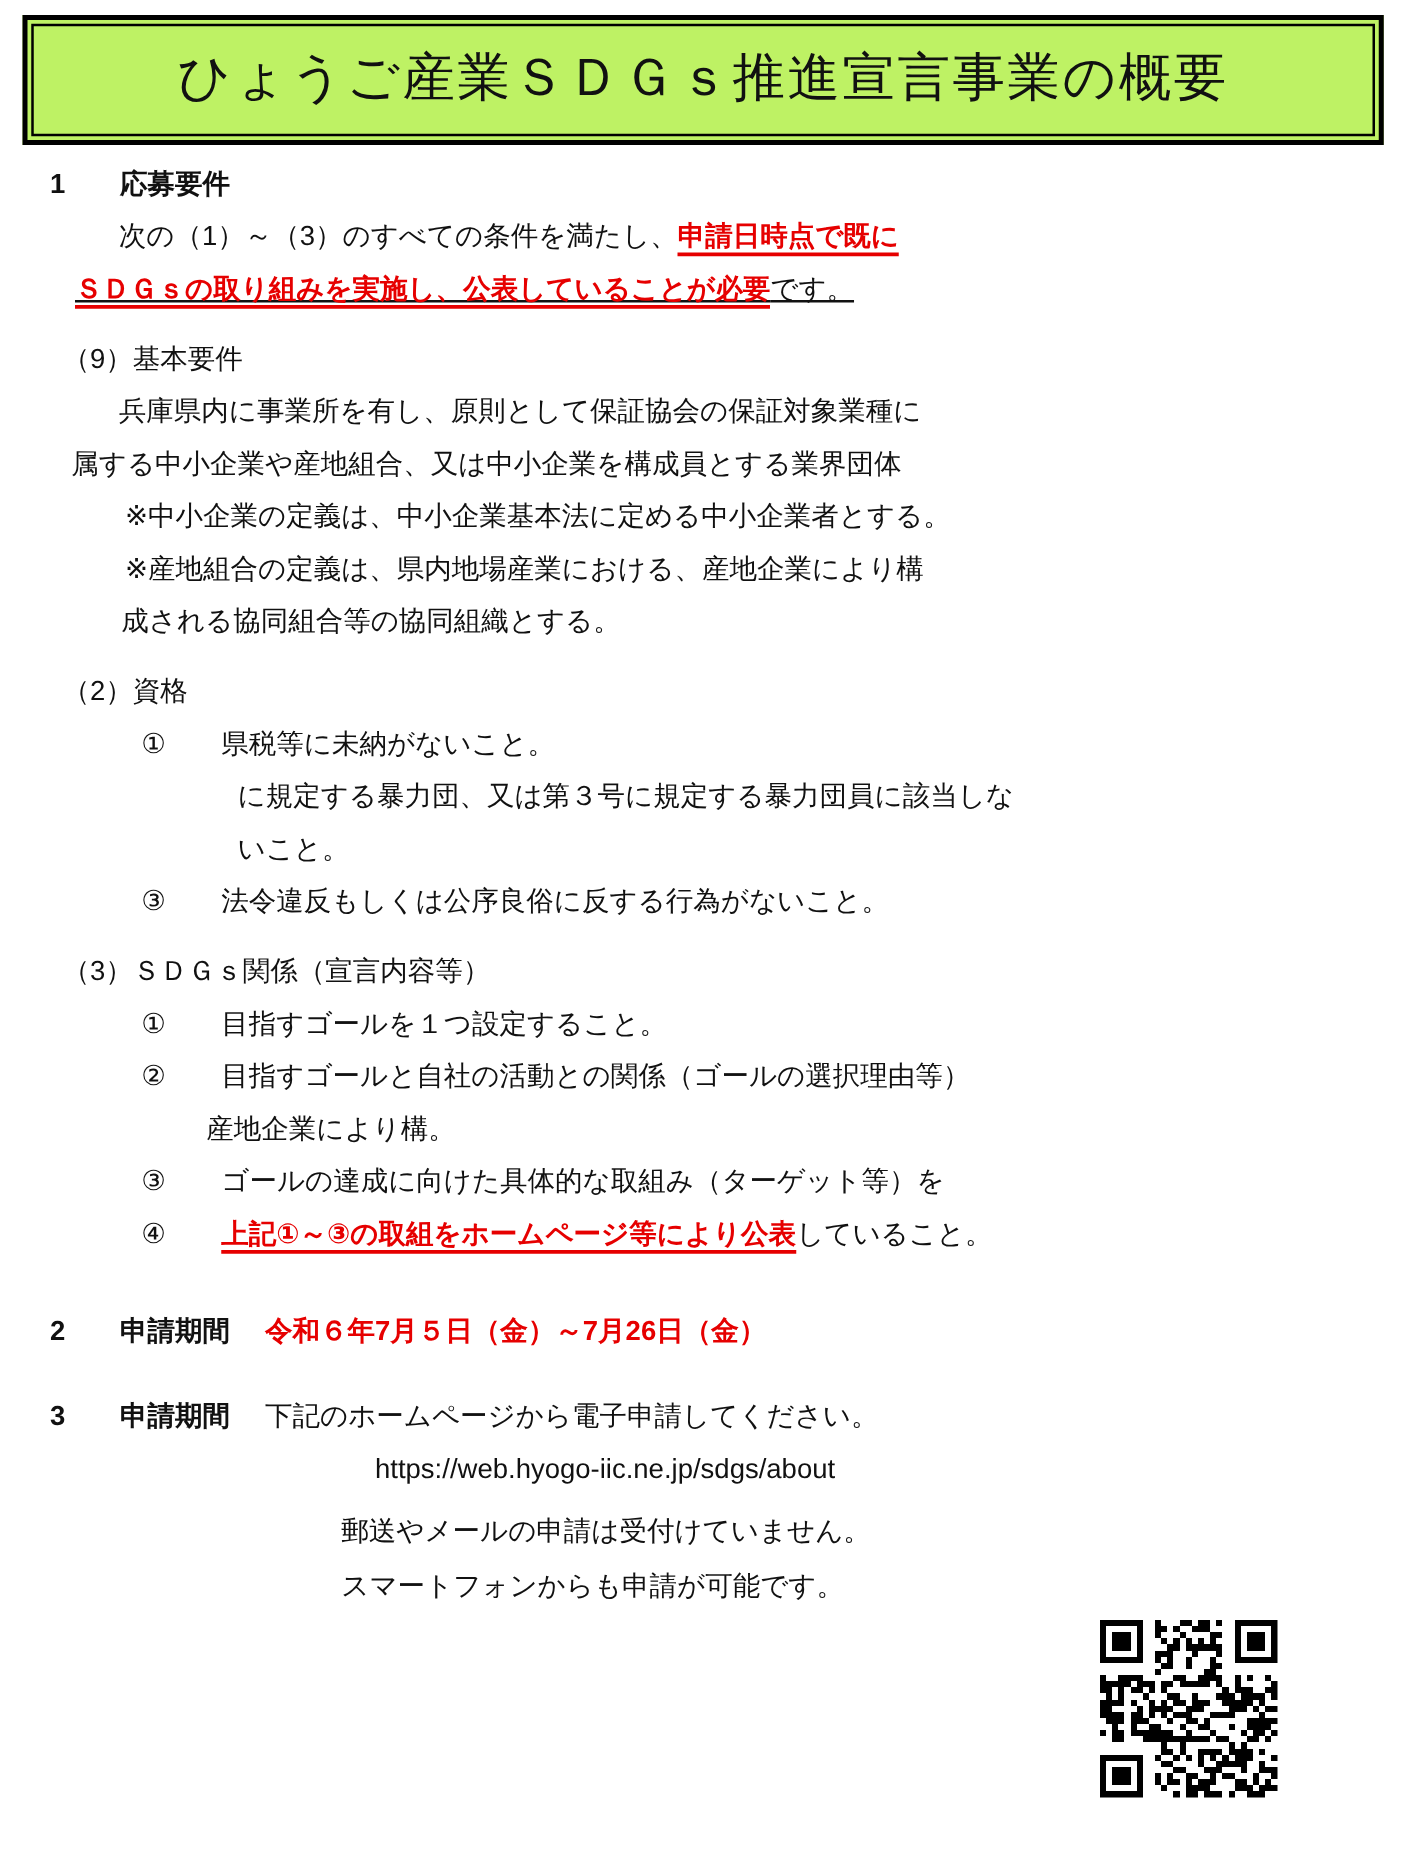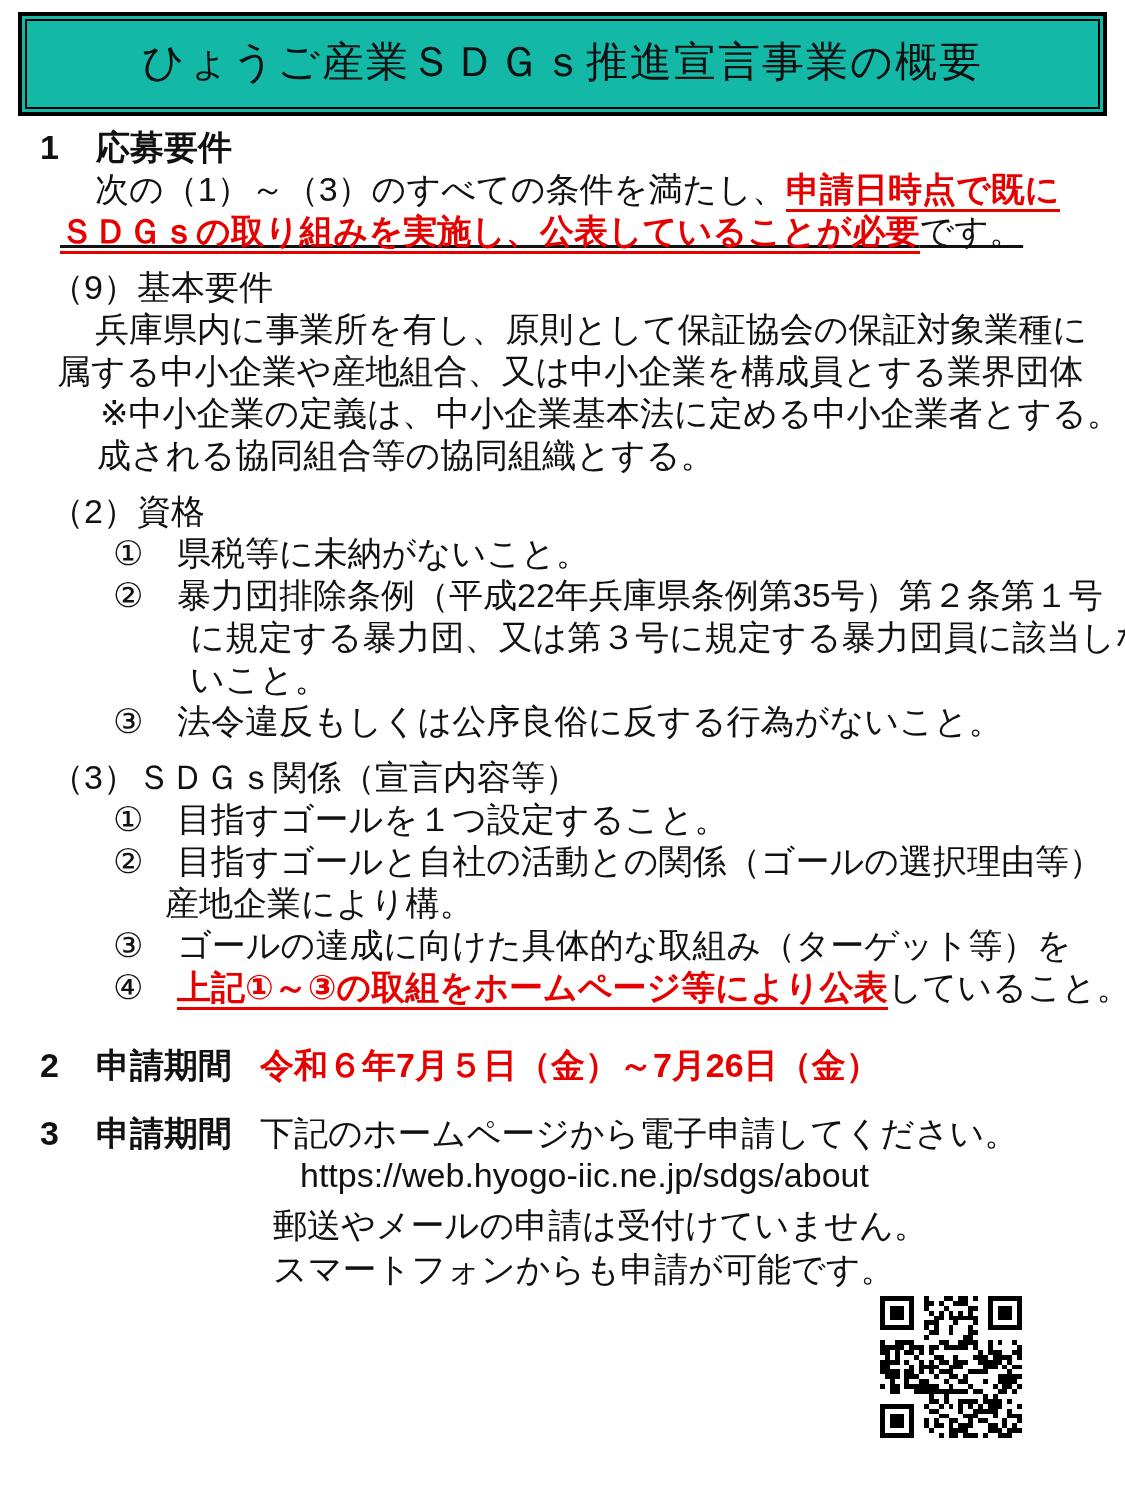--- a/index.html
+++ b/index.html
@@ -6,25 +6,25 @@
   :root { --red:#e60000; --ink:#111111; }
   html,body { background:#ffffff; }
   body {
     width:1125px; height:1500px;
     font-family:"Liberation Sans","DejaVu Sans",sans-serif;
     color:var(--ink);
   }
   .page { position:relative; width:1125px; height:1500px; background:#fff; overflow:hidden; }
 
   
-  .title-box { margin:12px 18px 0 18px; border:4px solid #000; padding:3px; background:#14b8a6; }
+  .title-box { margin:12px 18px 0 18px; border:4px solid #000; padding:3px; background:#bef264; }
   .title-inner { border:2px solid #000; text-align:center; padding:13px 0 17px 0; }
   .page-title { font-size:42px; font-weight:400; letter-spacing:2px; white-space:nowrap; }
 
-  .content { padding-top:10px; font-size:34px; line-height:42px; }
+  .content { padding-top:10px; font-size:22px; line-height:42px; }
   .line { white-space:nowrap; }
 
   
   .i40  { padding-left:40px; }
   .i50  { padding-left:50px; }
   .i57  { padding-left:57px; }
   .i60  { padding-left:60px;text-decoration:underline; }
   .i95  { padding-left:95px; }
   .i100 { padding-left:100px; }
   .i125 { padding-left:113px; }
@@ -70,28 +70,26 @@
       <span>次の（1）～（3）のすべての条件を満たし、</span><span class="red u">申請日時点で既に</span>
     </div>
     <div class="line i60">
       <span class="red u">ＳＤＧｓの取り組みを実施し、公表していることが必要</span><span>です。</span>
     </div>
 
     <div class="line i50 gap14">（9）基本要件</div>
     <div class="line i95">兵庫県内に事業所を有し、原則として保証協会の保証対象業種に</div>
     <div class="line i57">属する中小企業や産地組合、又は中小企業を構成員とする業界団体</div>
     <div class="line i100">※中小企業の定義は、中小企業基本法に定める中小企業者とする。</div>
+    <div class="line i100">※産地組合の定義は、県内地場産業における、産地企業により構</div>
     <div class="line i135">成される協同組合等の協同組織とする。</div>
 
     <div class="line i50 gap14">（2）資格</div>
     <div class="line i125">
       <span class="cnum">①</span><span>県税等に未納がないこと。</span>
-    </div>
-    <div class="line i125">
-      <span class="cnum">②</span><span>暴力団排除条例（平成22年兵庫県条例第35号）第２条第１号</span>
     </div>
     <div class="line i190">に規定する暴力団、又は第３号に規定する暴力団員に該当しな</div>
     <div class="line i190">いこと。</div>
     <div class="line i125">
       <span class="cnum">③</span><span>法令違反もしくは公序良俗に反する行為がないこと。</span>
     </div>
 
     <div class="line i50 gap14">（3）ＳＤＧｓ関係（宣言内容等）</div>
     <div class="line i125">
       <span class="cnum">①</span><span>目指すゴールを１つ設定すること。</span>

